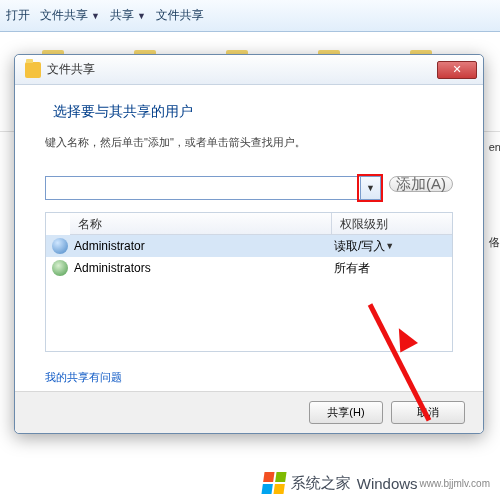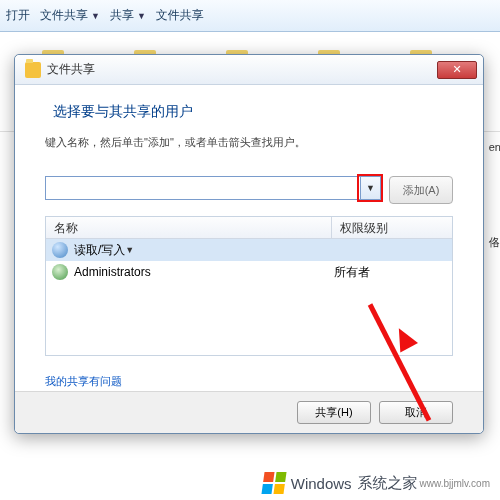--- a/index.html
+++ b/index.html
@@ -21,38 +21,38 @@
     .dlg-close { width:40px; height:18px; background: linear-gradient(#e27a7a,#c93c3c); border:1px solid #8a2a2a; border-radius:2px; display:flex; align-items:center; justify-content:center; color:#fff; font-size:11px; }
     
     .dlg-body { padding: 18px 30px 10px 30px; }
     .dlg-h1 { font-size: 14px; color:#003e8a; margin-bottom: 14px; margin-left: 8px; }
     .dlg-sub { font-size: 11px; color:#444; margin-bottom: 26px; }
     
     .input-row { display:flex; align-items:stretch; gap:8px; margin-bottom:12px; }
     .combo { flex:1; display:flex; border:1px solid #7a9ccc; height:24px; background:#fff; }
     .combo input { flex:1; border:none; outline:none; padding:0 6px; font-size:12px; }
     .combo-btn { width:20px; border-left:1px solid #7a9ccc; background:linear-gradient(#f5f9ff,#dde9f7); display:flex; align-items:center; justify-content:center; font-size:9px; color:#333; outline:2px solid #e11; outline-offset:1px; }
-    .add-btn { width:64px; height:28px; border:1px solid #b0b0b0; background:linear-gradient(#fafafa,#e6e6e6); font-size:11px; color:#666; border-radius:4px; display:flex; align-items:center; justify-content:center; }
+    .add-btn { width:64px; height:16px; border:1px solid #b0b0b0; background:linear-gradient(#fafafa,#e6e6e6); font-size:15px; color:#666; border-radius:10px; display:flex; align-items:center; justify-content:center; }
     
     .list { border:1px solid #c8d4e2; height:140px; background:#fff; font-size:12px; }
-    .list-header { display:flex; height:22px; background:linear-gradient(#fdfdfe,#eef2f8); border-bottom:1px solid #d0d8e4; }
+    .list-header { display:flex; height:22px; background:linear-gradient(#fdfdfe,#eef2f8); border-bottom:1px solid #d0d8e4;margin-left:24px; }
     .list-header span { padding:3px 8px; color:#333; }
     .col-name { flex:1; border-right:1px solid #d0d8e4; }
     .col-perm { width:120px; }
     .list-row { display:flex; align-items:center; height:22px; padding:0 6px; }
     .list-row.sel { background:#d6e6f7; }
     .uicon { width:16px; height:16px; margin-right:6px; border-radius:50%; background: radial-gradient(circle at 35% 30%, #cfe6ff, #4a88c7); position:relative; }
     .gicon { width:16px; height:16px; margin-right:6px; background: radial-gradient(circle at 40% 35%, #d8f0d0, #4a9a4a); border-radius:50%; }
     .row-name { flex:1; }
     .row-perm { width:112px; display:flex; align-items:center; padding-right:4px; }
     .perm-caret { font-size:9px; color:#333; }
     
     .help-link { font-size:11px; color:#0b57c4; margin-top:18px; display:inline-block; }
     
-    .dlg-footer { position:absolute; bottom:0; left:0; right:0; height:42px; background:#f0f0f0; border-top:1px solid #d8d8d8; display:flex; align-items:center; justify-content:flex-end; gap:8px; padding:0 30px; border-radius:0 0 5px 5px; }
+    .dlg-footer { position:absolute; bottom:0; left:0; right:0; height:42px; background:#f0f0f0; border-top:1px solid #d8d8d8; display:flex; align-items:center; justify-content:flex-end; gap:8px; padding:0 18px; border-radius:0 0 5px 5px; }
     .dlg-footer button { height:23px; min-width:74px; border:1px solid #9a9a9a; background:linear-gradient(#fdfdfd,#e4e4e4); border-radius:3px; font-size:11px; }
     
     .arrow { position:absolute; pointer-events:none; }
     .arrow-line { position:absolute; top:170px; left:370px; width:130px; height:5px; background:#e11; transform-origin:left center; transform:rotate(63deg); }
     .arrow-head { position:absolute; top:195px; left:394px; width:0; height:0; border-right:10px solid transparent; border-left:10px solid transparent; border-bottom:22px solid #e11; transform:rotate(-28deg); }
     
     .watermark { position:absolute; bottom:6px; right:10px; display:flex; align-items:center; gap:6px; font-size:15px; color:#434c5a; }
     .wm-logo { width:22px; height:22px; display:grid; grid-template-columns:1fr 1fr; grid-template-rows:1fr 1fr; gap:2px; transform:skewX(-8deg); }
     .wm-logo span:nth-child(1){background:#f25022;} .wm-logo span:nth-child(2){background:#7fba00;} .wm-logo span:nth-child(3){background:#00a4ef;} .wm-logo span:nth-child(4){background:#ffb900;}
     .wm-sub { font-size:10px; color:#888; margin-left:-4px; }
@@ -113,20 +113,21 @@
       <div class="add-btn">添加(A)</div>
     </div>
 
     <div class="list">
       <div class="list-header">
         <span class="col-name">名称</span>
         <span class="col-perm">权限级别</span>
       </div>
       <div class="list-row sel">
         <span class="uicon"></span>
+        <span class="row-name">Administrator</span>
         <span class="row-perm">
           <span>读取/写入</span>
           <span class="perm-caret">▼</span>
         </span>
       </div>
       <div class="list-row">
         <span class="gicon"></span>
         <span class="row-name">Administrators</span>
         <span class="row-perm">
           <span>所有者</span>
@@ -147,16 +148,16 @@
   <div class="arrow-line"></div>
 </div>
 
 <div class="watermark">
   <div class="wm-logo">
       <span></span>
       <span></span>
       <span></span>
       <span></span>
     </div>
+  <span>系统之家</span>
   <span>Windows</span>
-  <span>系统之家</span>
   <span class="wm-sub">www.bjjmlv.com</span>
 </div>
 
 </body></html>

